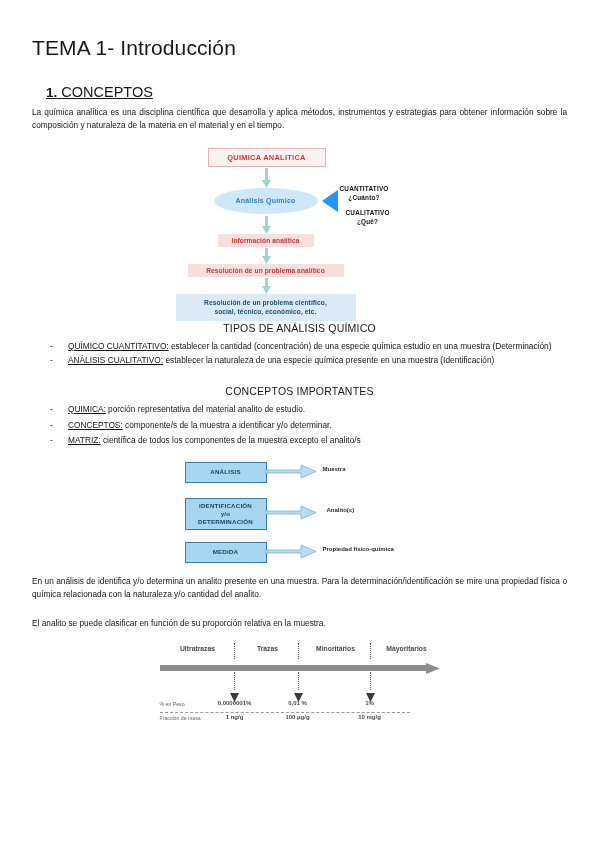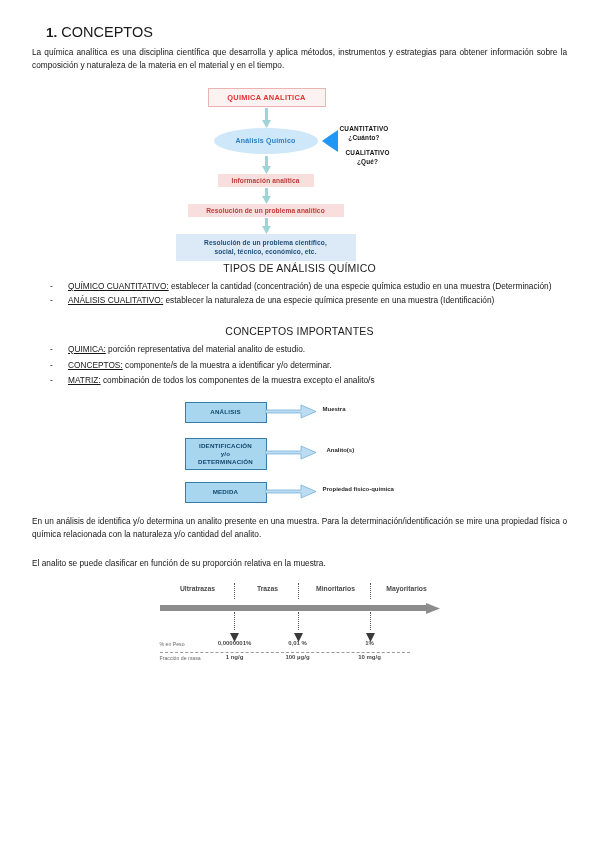--- a/index.html
+++ b/index.html
@@ -28,20 +28,21 @@
     letter-spacing: 0.1px;
     margin: 0;
     padding-top: 36px;
     color: #1a1a1a;
   }
   .section-head {
     font-size: 14.5px;
     margin: 24px 0 6px 14px;
     color: #1a1a1a;
     font-weight: 400;
+    text-decoration: underline;
   }
   .section-head .num {
     font-weight: bold;
     font-size: 13.5px;
   }
   p.body-text {
     font-size: 8.3px;
     line-height: 1.55;
     margin: 0 0 0 0;
     text-align: justify;
@@ -243,20 +244,21 @@
   .dashed-h {
     position: absolute;
     border-top: 1px dashed #9a9a9a;
   }
 </style>
 </head>
 <body>
 
 <div class="page">
 
+  <h1 class="doc-title">TEMA 1- Introducción</h1>
 
   <div class="section-head">
     <span class="num">1.</span>
     <span>CONCEPTOS</span>
   </div>
 
   <p class="body-text">La química analítica es una disciplina científica que desarrolla y aplica métodos, instrumentos y estrategias para obtener información sobre la composición y naturaleza de la materia en el material y en el tiempo.</p>
 
   <div class="diagram1">
     <div class="d1-inner">
@@ -337,21 +339,21 @@
   <div class="center-head">CONCEPTOS IMPORTANTES</div>
 
   <ul class="dash-list tight">
     <li>
       <span class="u">QUIMICA:</span><span> porción representativa del material analito de estudio.</span>
     </li>
     <li>
       <span class="u">CONCEPTOS:</span><span> componente/s de la muestra a identificar y/o determinar.</span>
     </li>
     <li>
-      <span class="u">MATRIZ:</span><span> combinación de todos los componentes de la muestra excepto el analito/s</span>
+      <span class="u">MATRIZ:</span><span> científica de todos los componentes de la muestra excepto el analito/s</span>
     </li>
   </ul>
 
   <div class="diagram2">
     <div class="d2-inner">
 
       <div class="b2" style="left:10px; top:2px; width:80px; height:19px;">
         <span>ANÁLISIS</span>
       </div>
       <div style="position:absolute; left:90px; top:4px;">

